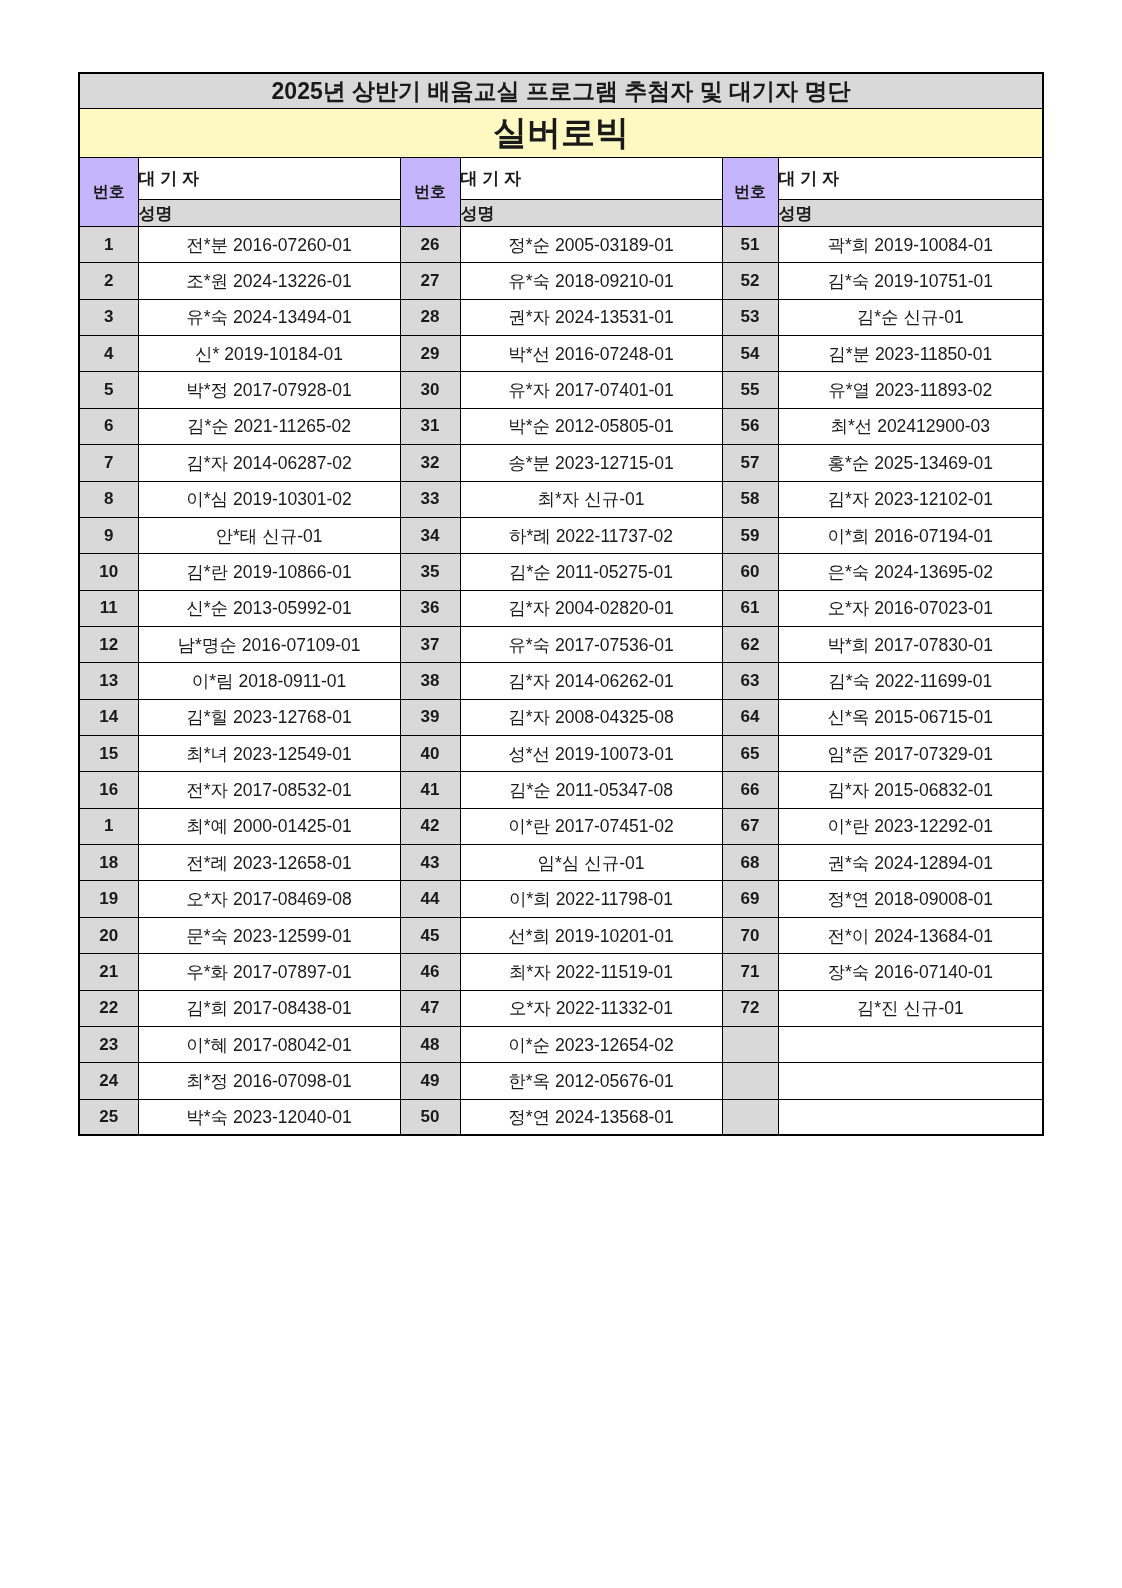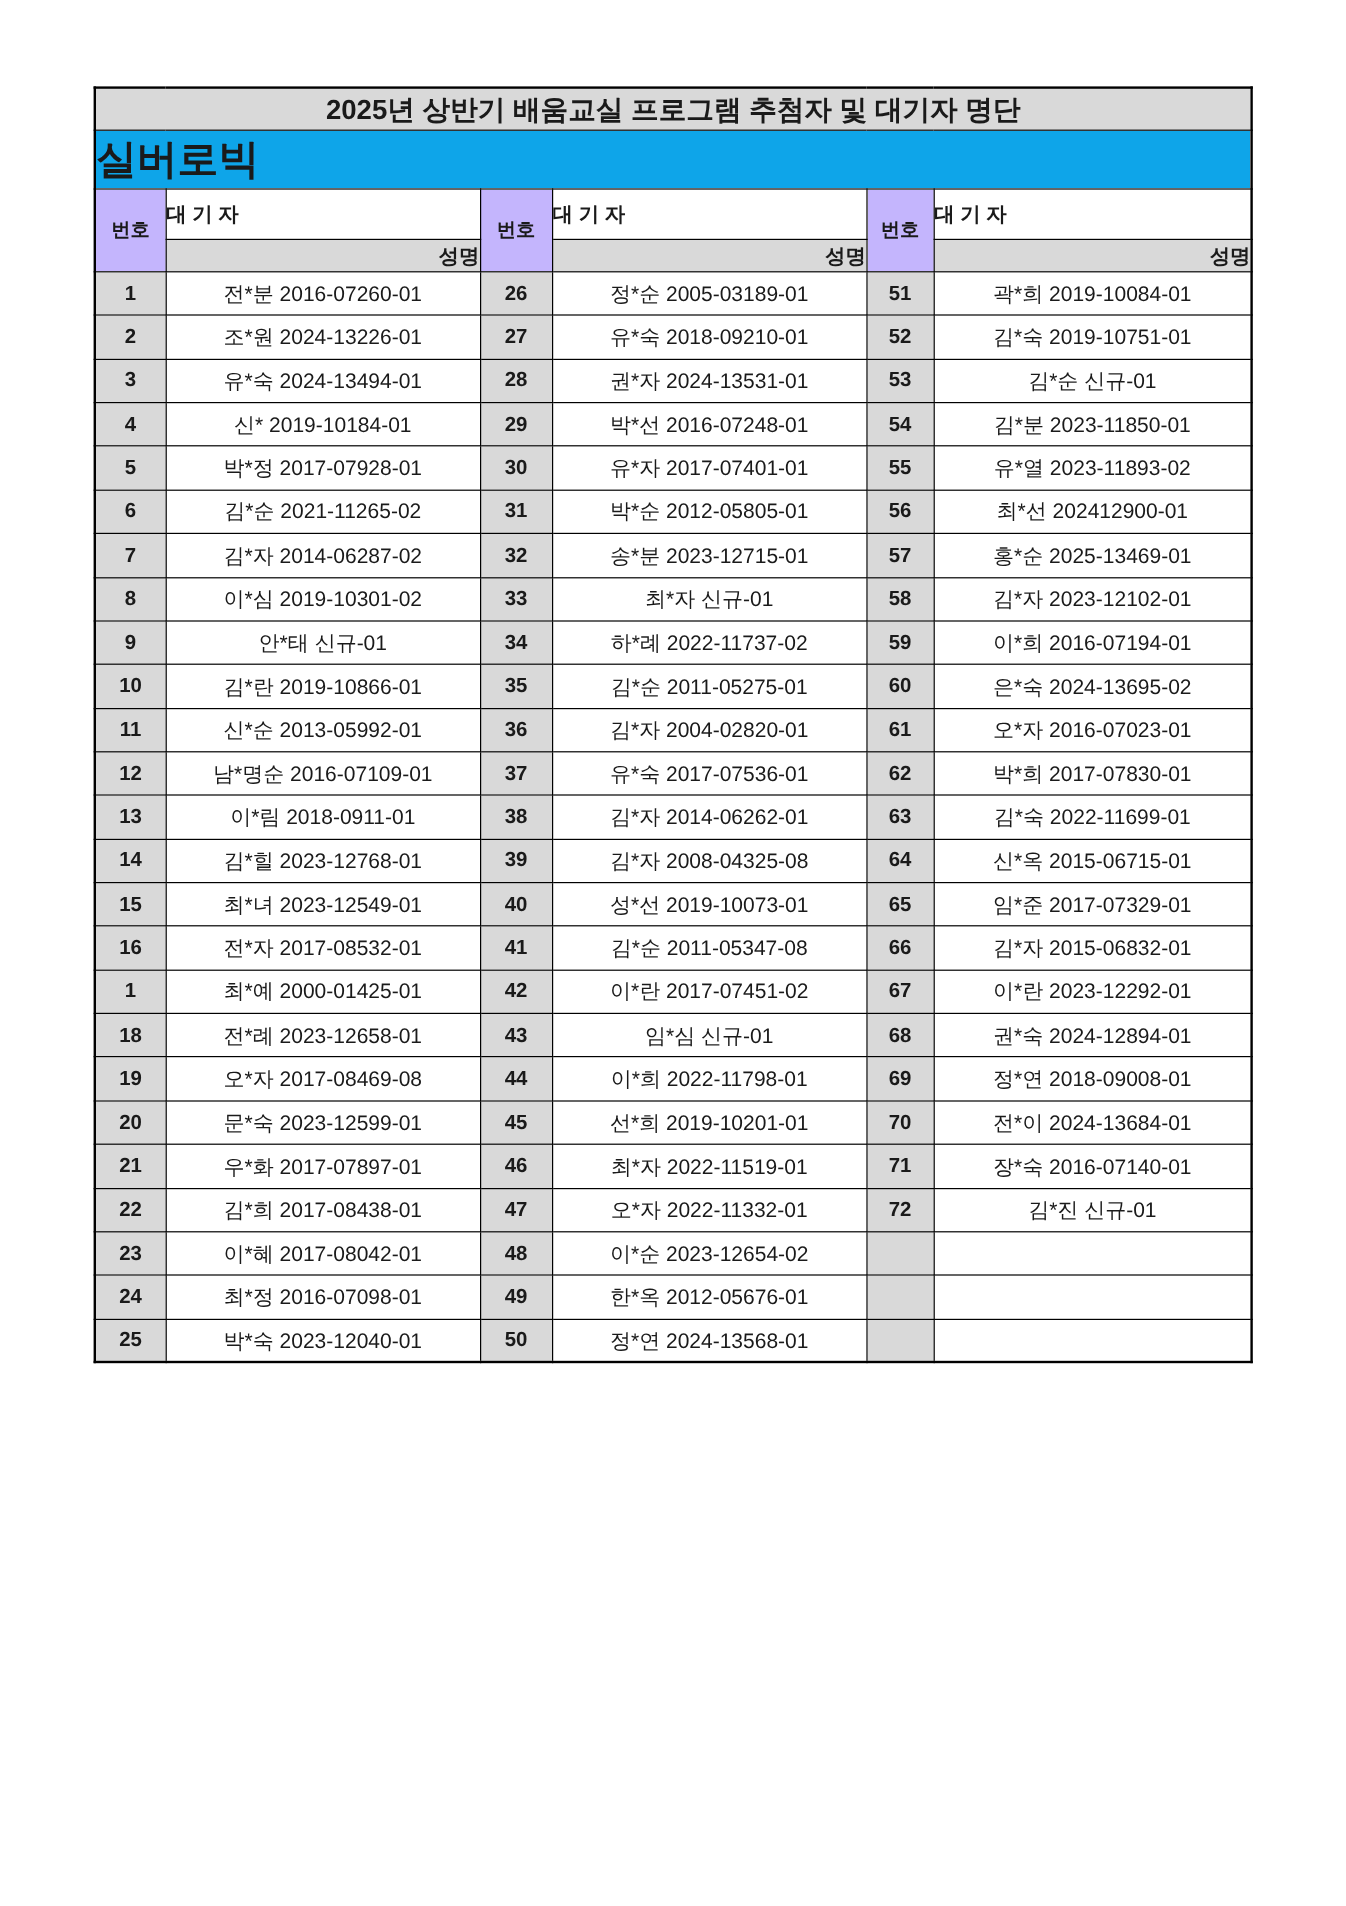--- a/index.html
+++ b/index.html
@@ -37,42 +37,43 @@
   }
   tr.title-row td {
     height: 34px;
     background: #d9d9d9;
     font-size: 23px;
     font-weight: bold;
     text-align: center;
   }
   tr.subtitle-row td {
     height: 48px;
-    background: #0ea5e9;
+    background: #fef9c3;
     font-size: 34px;
     font-weight: bold;
+    text-align: center;
   }
   td.no-head {
     background: #c4b5fd;
     font-size: 16px;
     font-weight: bold;
     text-align: center;
   }
   tr.header-row-1 td { height: 41px; }
   tr.header-row-2 td { height: 26px; }
   td.waiter-head {
     background: #ffffff;
     font-size: 17px;
     font-weight: bold;
   }
   td.name-head {
     background: #d9d9d9;
     font-size: 17px;
     font-weight: bold;
-    text-align: right;
+    text-align: left;
   }
   tr.data-row { height: 36.36px; }
   tr.data-row td.num {
     background: #d9d9d9;
     font-size: 17px;
     font-weight: bold;
     text-align: center;
   }
   tr.data-row td.name {
     background: #ffffff;
@@ -154,21 +155,21 @@
             <td class="name">유*자 2017-07401-01</td>
             <td class="num">55</td>
             <td class="name">유*열 2023-11893-02</td>
           </tr>
           <tr class="data-row">
             <td class="num">6</td>
             <td class="name">김*순 2021-11265-02</td>
             <td class="num">31</td>
             <td class="name">박*순 2012-05805-01</td>
             <td class="num">56</td>
-            <td class="name">최*선 202412900-01</td>
+            <td class="name">최*선 202412900-03</td>
           </tr>
           <tr class="data-row">
             <td class="num">7</td>
             <td class="name">김*자 2014-06287-02</td>
             <td class="num">32</td>
             <td class="name">송*분 2023-12715-01</td>
             <td class="num">57</td>
             <td class="name">홍*순 2025-13469-01</td>
           </tr>
           <tr class="data-row">

